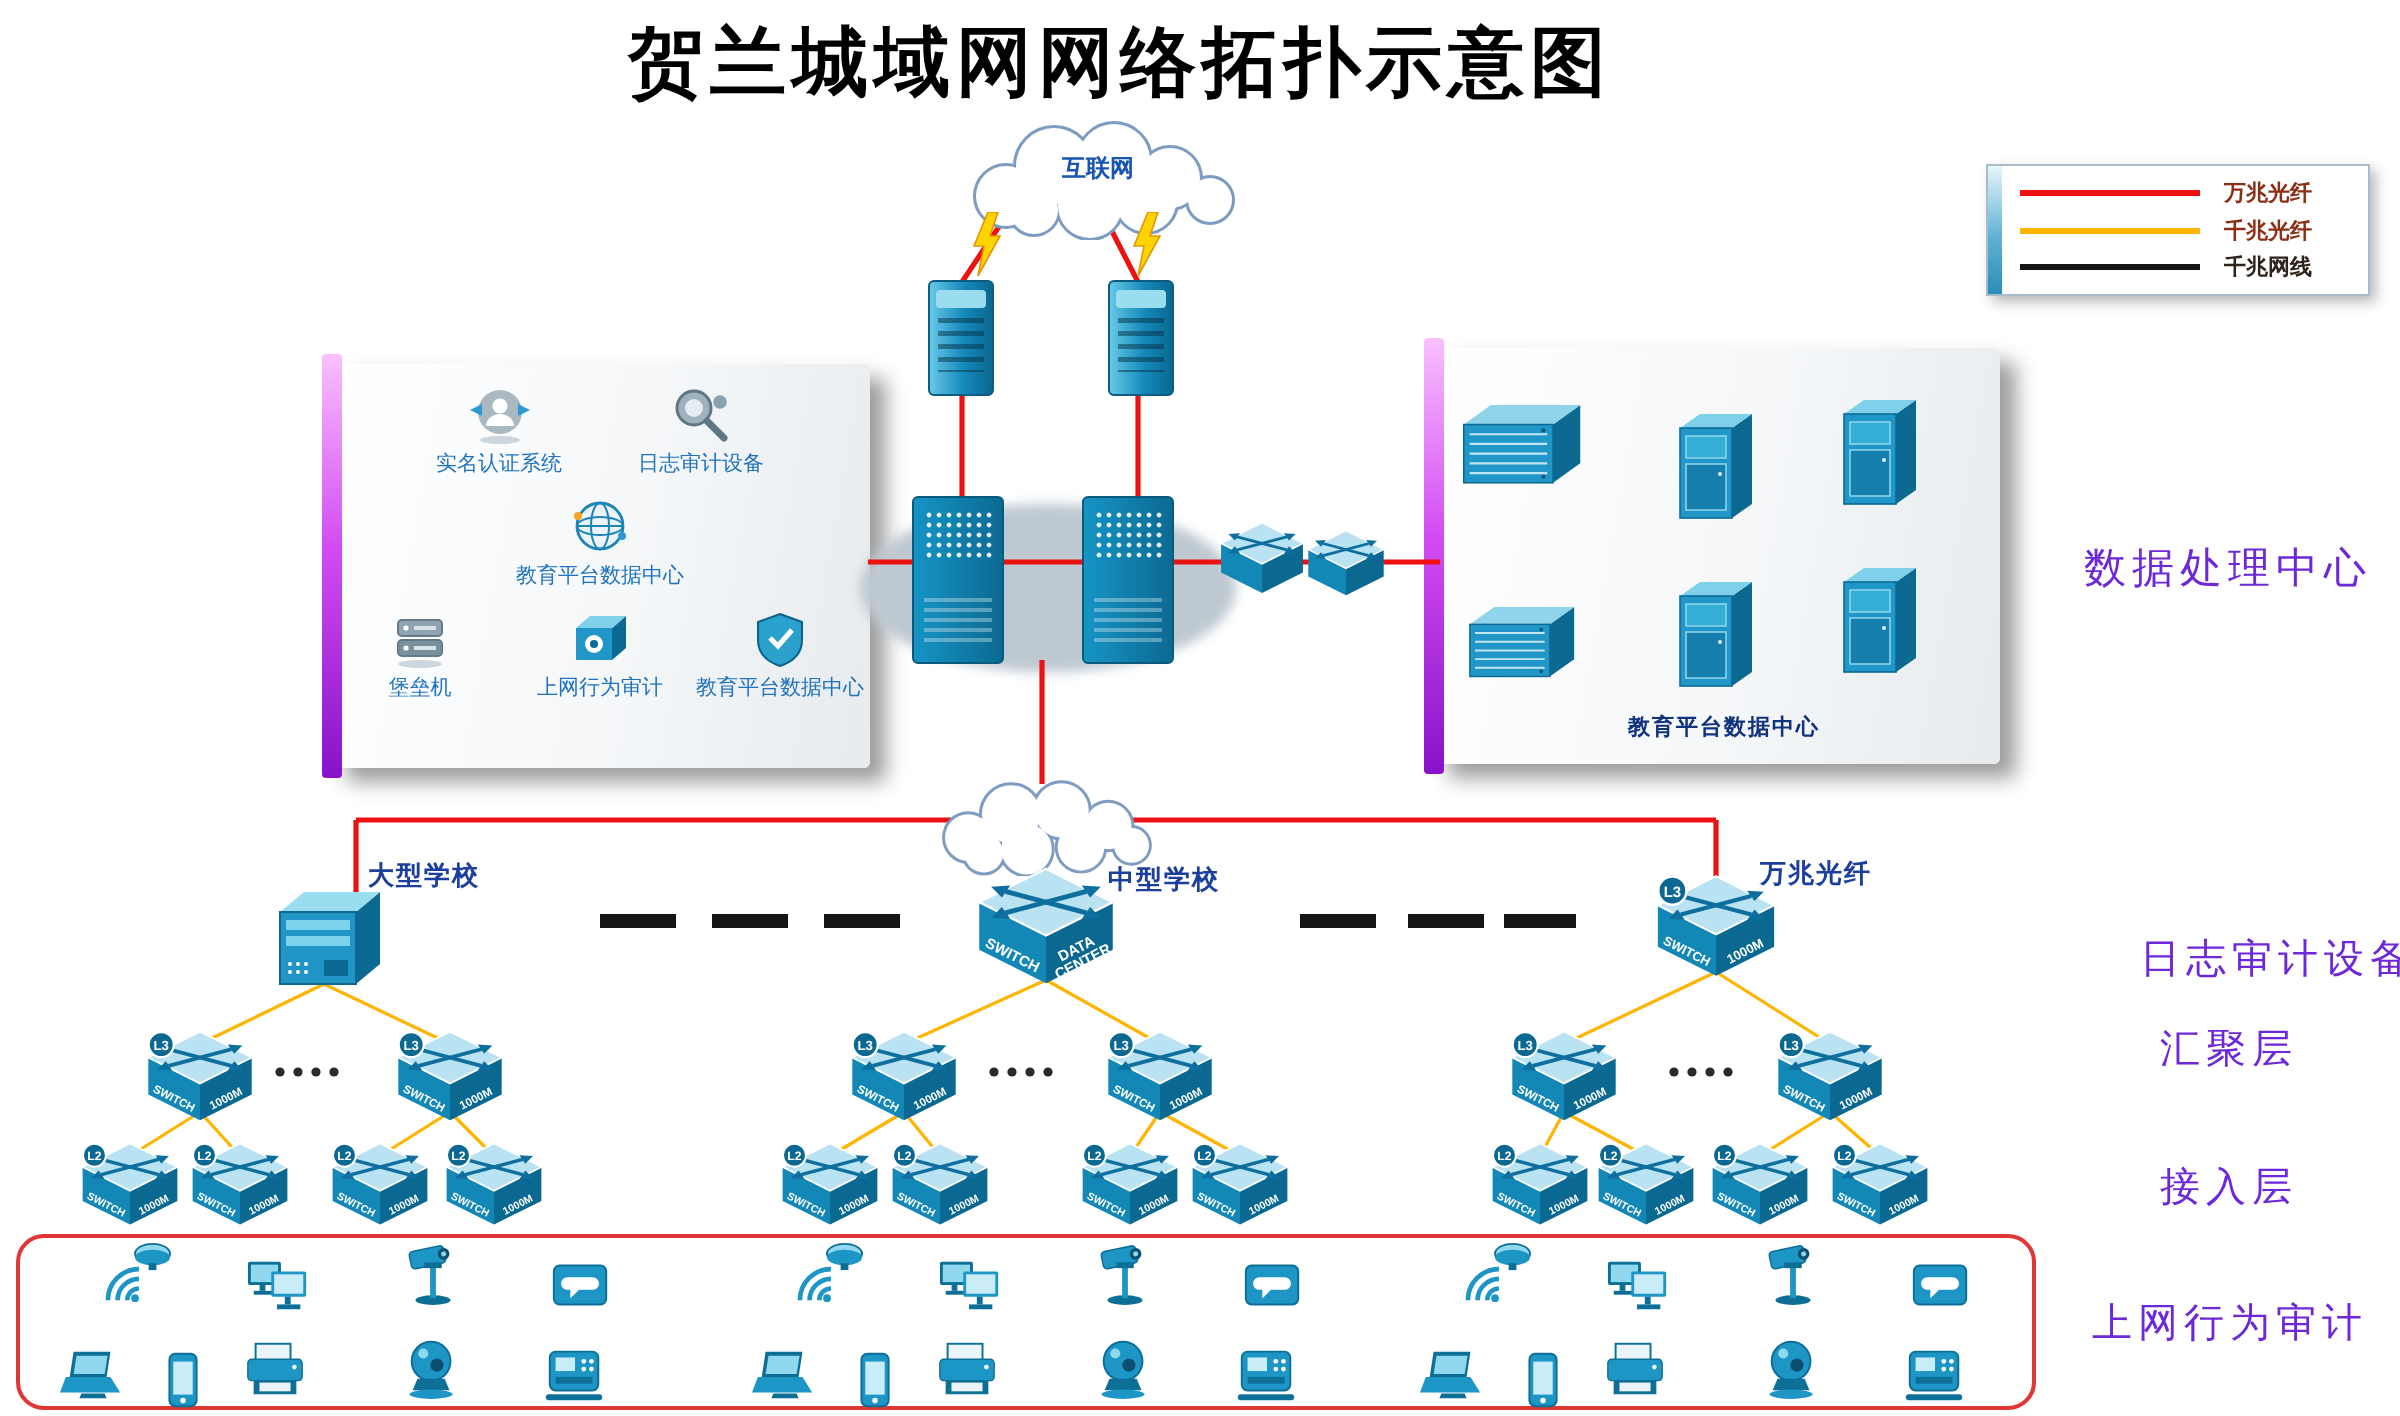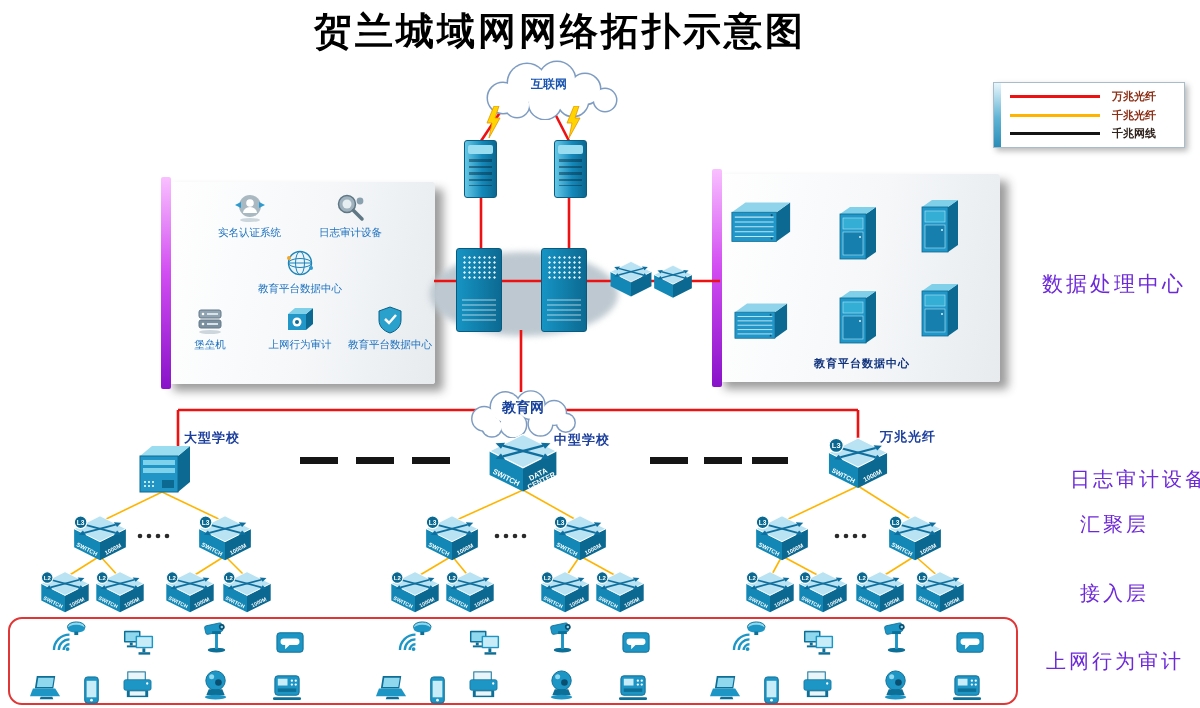--- a/index.html
+++ b/index.html
@@ -241,21 +241,20 @@
         <circle cx="30" cy="33" r="12"></circle>
           <circle cx="52" cy="21" r="15"></circle>
           <circle cx="78" cy="19" r="14"></circle>
           <circle cx="102" cy="27" r="12"></circle>
           <circle cx="114" cy="37" r="9"></circle>
           <circle cx="88" cy="38" r="12"></circle>
           <circle cx="60" cy="39" r="13"></circle>
           <circle cx="38" cy="41" r="10"></circle>
       </g>
     </svg>
-    <span class="cloud-lb" style="color:#15409c;font-size:14px">教育网</span>
   </div>
 
   <div class="school-lb" style="left:184px;top:429px">大型学校</div>
   <div class="school-lb" style="left:554px;top:431px">中型学校</div>
   <div class="school-lb" style="left:880px;top:428px">万兆光纤</div>
 
   <div class="side-lb" style="left:1042px;top:270px;font-size:21px">数据处理中心</div>
   <div class="side-lb" style="left:1070px;top:466px">日志审计设备</div>
   <div class="side-lb" style="left:1080px;top:511px">汇聚层</div>
   <div class="side-lb" style="left:1080px;top:580px">接入层</div>

